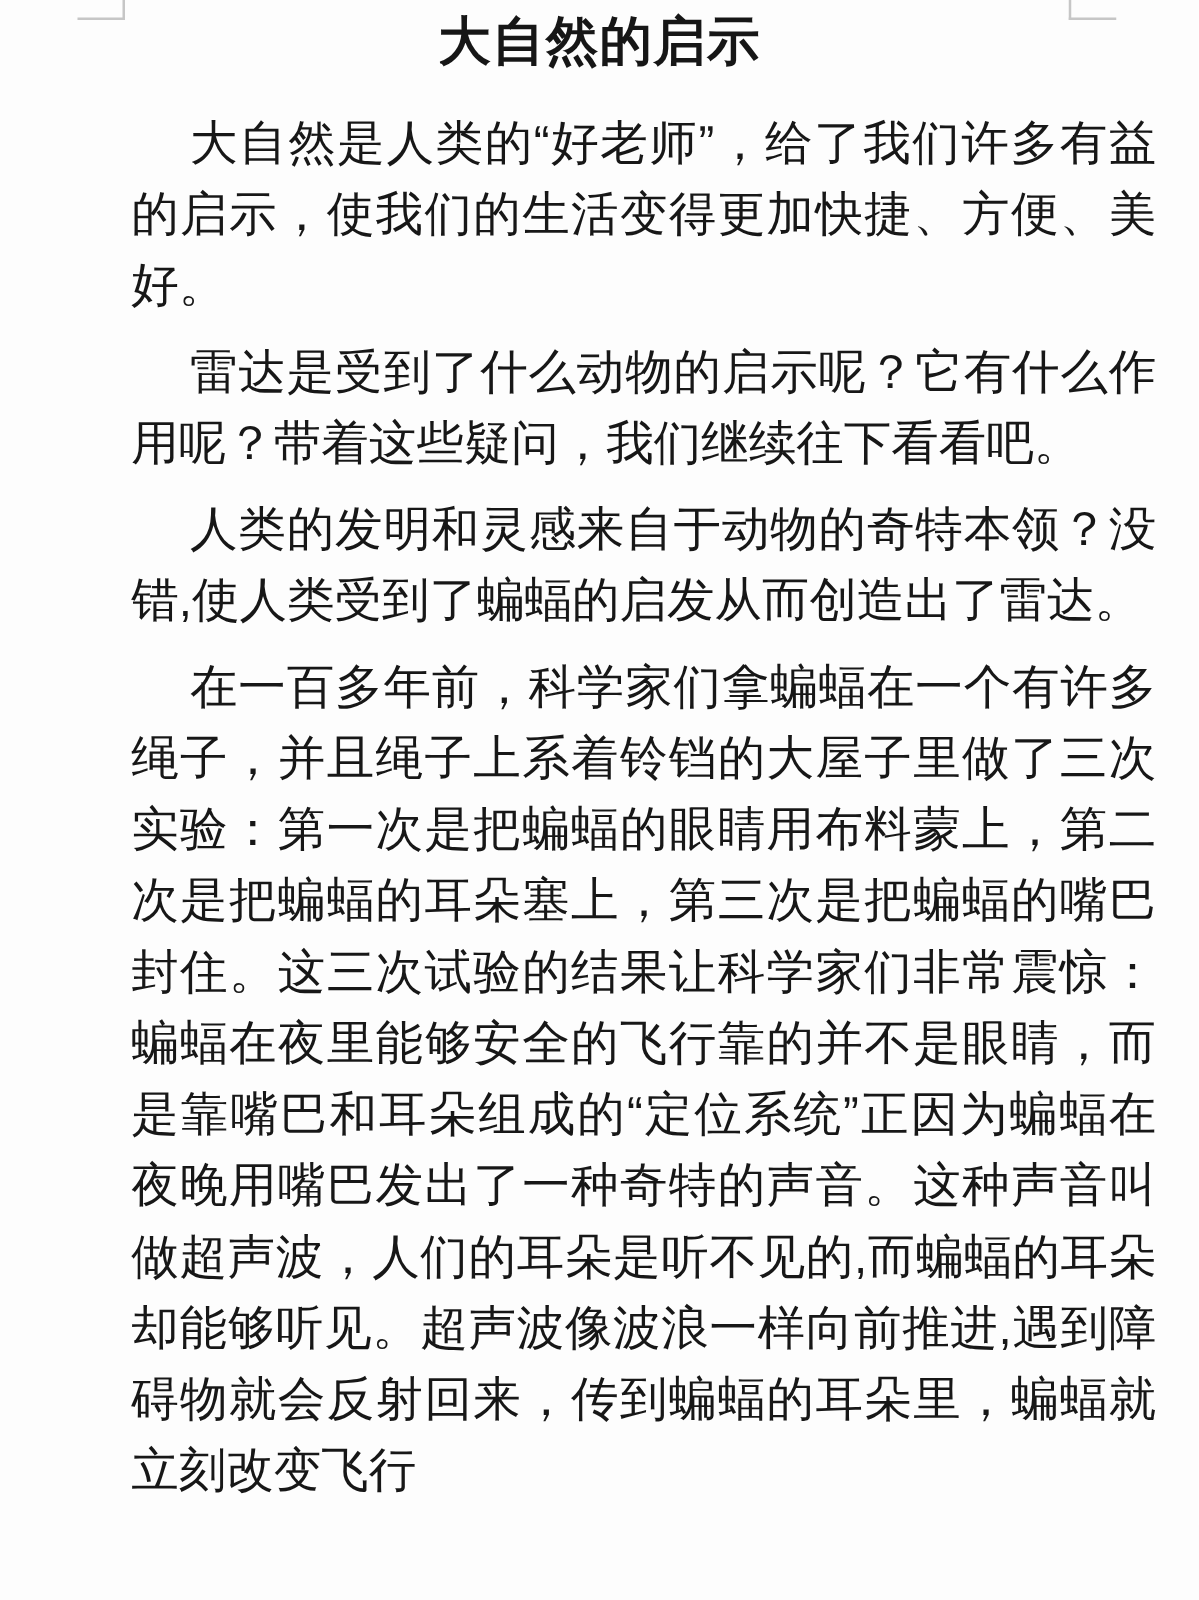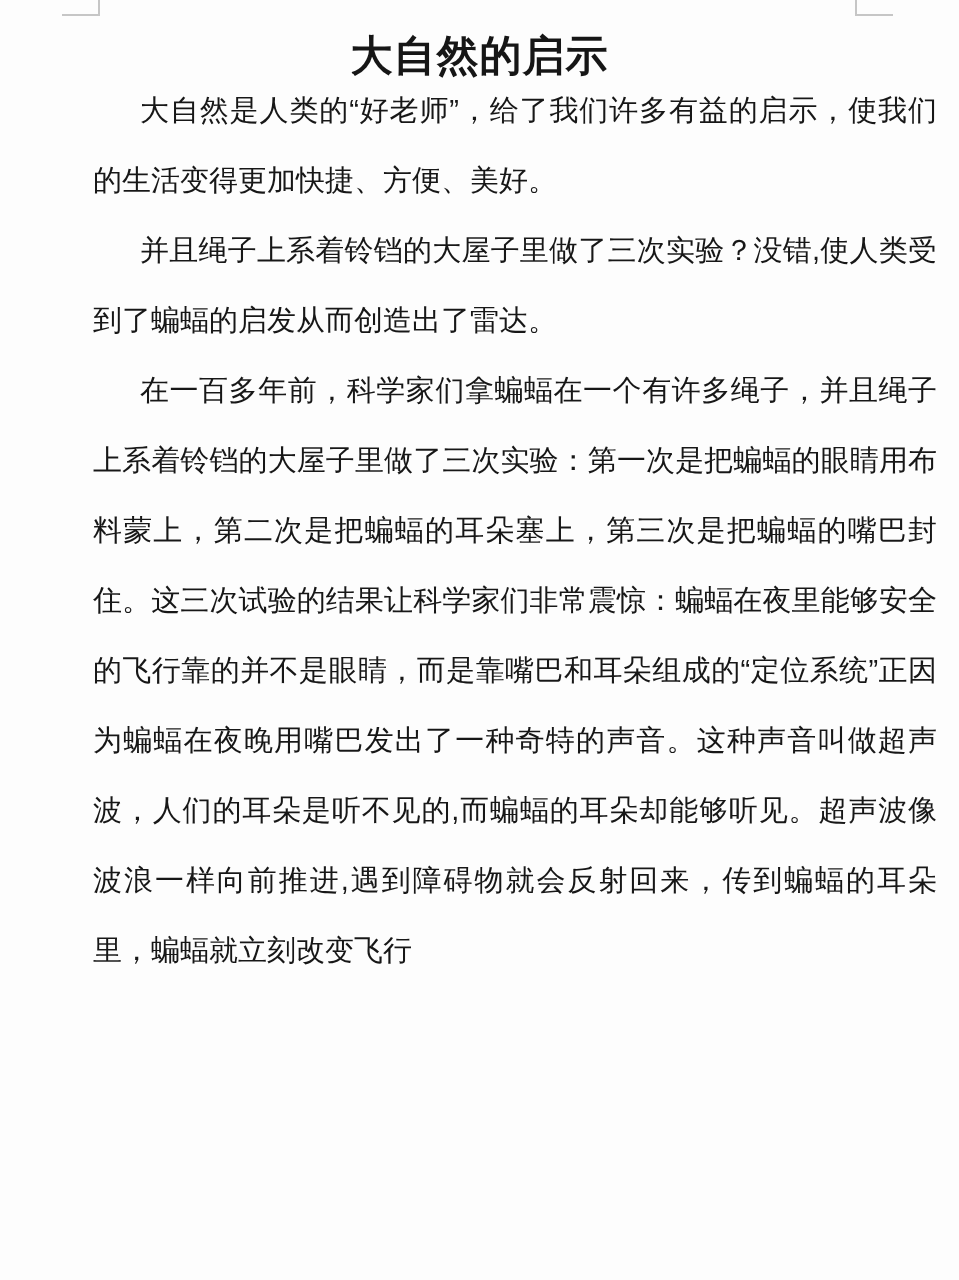--- a/index.html
+++ b/index.html
@@ -28,41 +28,41 @@
     border-right: 2px solid #c6c6c6;
     border-bottom: 2px solid #c6c6c6;
   }
   .crop-mark.right {
     left: 855px;
     border-left: 2px solid #c6c6c6;
     border-bottom: 2px solid #c6c6c6;
   }
   .doc-title {
     position: absolute;
-    top: 31px;
+    top: 8px;
     left: 0;
     width: 100%;
     margin: 0;
     text-align: center;
     font-size: 42px;
     line-height: 50px;
     font-weight: 700;
     letter-spacing: 1px;
   }
   .doc-body {
     position: absolute;
     top: 75px;
     left: 93px;
     width: 844px;
   }
   .para {
-    margin: 0;
+    margin: 12px;
     padding: 0;
-    font-size: 29px;
-    line-height: 70px;
+    font-size: 38px;
+    line-height: 57px;
     font-weight: 400;
     text-align: justify;
     text-align-last: left;
     text-indent: 47px;
     word-break: break-all;
     color: #171717;
   }
 </style>
 </head>
 <body>
@@ -70,17 +70,18 @@
 <div class="page">
 
   <div class="crop-mark left"></div>
 
   <div class="crop-mark right"></div>
 
   <h1 class="doc-title">大自然的启示</h1>
 
   <div class="doc-body">
     <p class="para">大自然是人类的“好老师”，给了我们许多有益的启示，使我们的生活变得更加快捷、方便、美好。</p>
-    <p class="para">并且绳子上系着铃铛的大屋子里做了三次实验？没错,使人类受到了蝙蝠的启发从而创造出了雷达。</p>
+    <p class="para">雷达是受到了什么动物的启示呢？它有什么作用呢？带着这些疑问，我们继续往下看看吧。</p>
+    <p class="para">人类的发明和灵感来自于动物的奇特本领？没错,使人类受到了蝙蝠的启发从而创造出了雷达。</p>
     <p class="para">在一百多年前，科学家们拿蝙蝠在一个有许多绳子，并且绳子上系着铃铛的大屋子里做了三次实验：第一次是把蝙蝠的眼睛用布料蒙上，第二次是把蝙蝠的耳朵塞上，第三次是把蝙蝠的嘴巴封住。这三次试验的结果让科学家们非常震惊：蝙蝠在夜里能够安全的飞行靠的并不是眼睛，而是靠嘴巴和耳朵组成的“定位系统”正因为蝙蝠在夜晚用嘴巴发出了一种奇特的声音。这种声音叫做超声波，人们的耳朵是听不见的,而蝙蝠的耳朵却能够听见。超声波像波浪一样向前推进,遇到障碍物就会反射回来，传到蝙蝠的耳朵里，蝙蝠就立刻改变飞行</p>
   </div>
 
 </div>
 
 </body></html>

